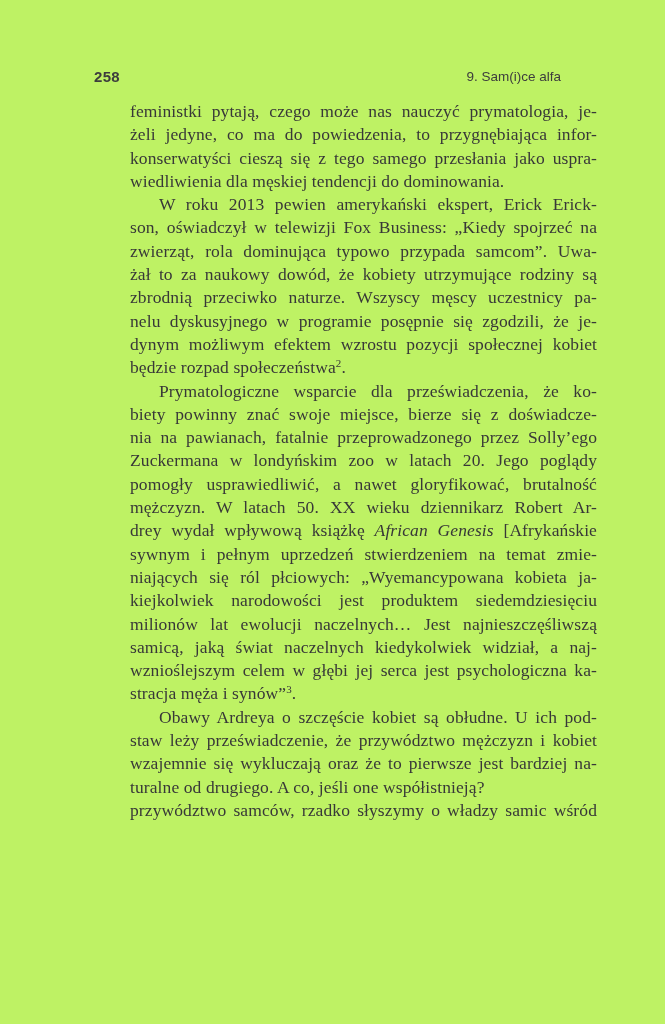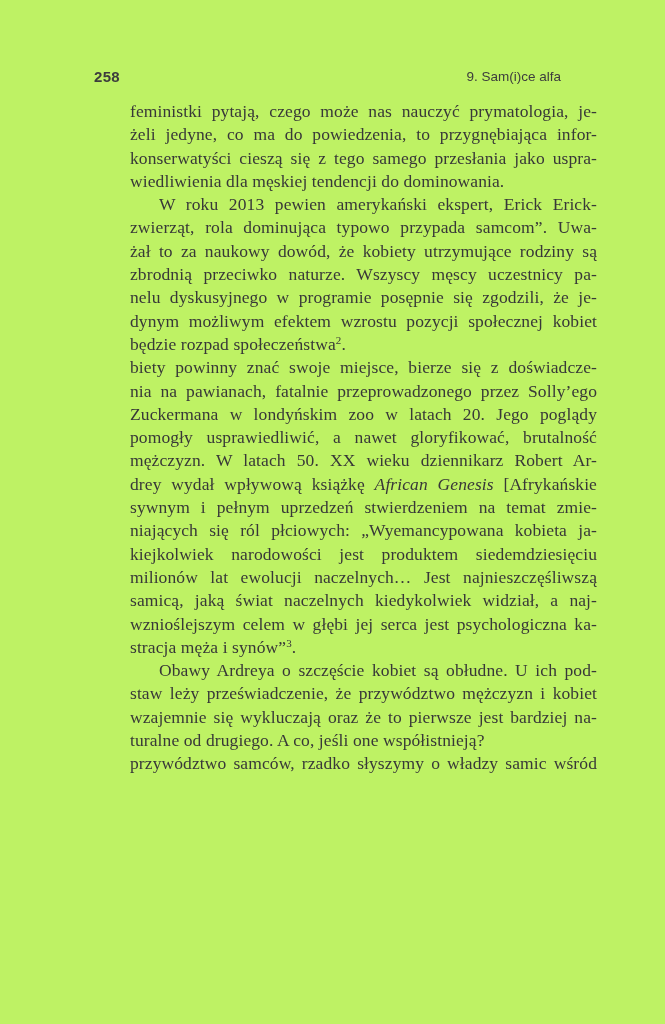--- a/index.html
+++ b/index.html
@@ -80,26 +80,28 @@
   <header class="running-head">
     <span class="page-num">258</span>
     <span class="chapter">9. Sam(i)ce alfa</span>
   </header>
   <main class="text-block">
       <div class="line"><span>feministki pytają, czego może nas nauczyć prymatologia, je-</span></div>
       <div class="line"><span>żeli jedyne, co ma do powiedzenia, to przygnębiająca infor-</span></div>
       <div class="line"><span>konserwatyści cieszą się z tego samego przesłania jako uspra-</span></div>
       <div class="line last"><span>wiedliwienia dla męskiej tendencji do dominowania.</span></div>
       <div class="line indent"><span>W roku 2013 pewien amerykański ekspert, Erick Erick-</span></div>
+      <div class="line"><span>son, oświadczył w telewizji Fox Business: „Kiedy spojrzeć na</span></div>
       <div class="line"><span>zwierząt, rola dominująca typowo przypada samcom”. Uwa-</span></div>
       <div class="line"><span>żał to za naukowy dowód, że kobiety utrzymujące rodziny są</span></div>
       <div class="line"><span>zbrodnią przeciwko naturze. Wszyscy męscy uczestnicy pa-</span></div>
       <div class="line"><span>nelu dyskusyjnego w programie posępnie się zgodzili, że je-</span></div>
       <div class="line"><span>dynym możliwym efektem wzrostu pozycji społecznej kobiet</span></div>
       <div class="line last"><span>będzie rozpad społeczeństwa</span><sup>2</sup><span>.</span></div>
+      <div class="line indent"><span>Prymatologiczne wsparcie dla przeświadczenia, że ko-</span></div>
       <div class="line"><span>biety powinny znać swoje miejsce, bierze się z doświadcze-</span></div>
       <div class="line"><span>nia na pawianach, fatalnie przeprowadzonego przez Solly’ego</span></div>
       <div class="line"><span>Zuckermana w londyńskim zoo w latach 20. Jego poglądy</span></div>
       <div class="line"><span>pomogły usprawiedliwić, a nawet gloryfikować, brutalność</span></div>
       <div class="line"><span>mężczyzn. W latach 50. XX wieku dziennikarz Robert Ar-</span></div>
       <div class="line"><span>drey wydał wpływową książkę </span><em>African Genesis</em><span> [Afrykańskie</span></div>
       <div class="line"><span>sywnym i pełnym uprzedzeń stwierdzeniem na temat zmie-</span></div>
       <div class="line"><span>niających się ról płciowych: „Wyemancypowana kobieta ja-</span></div>
       <div class="line"><span>kiejkolwiek narodowości jest produktem siedemdziesięciu</span></div>
       <div class="line"><span>milionów lat ewolucji naczelnych… Jest najnieszczęśliwszą</span></div>

